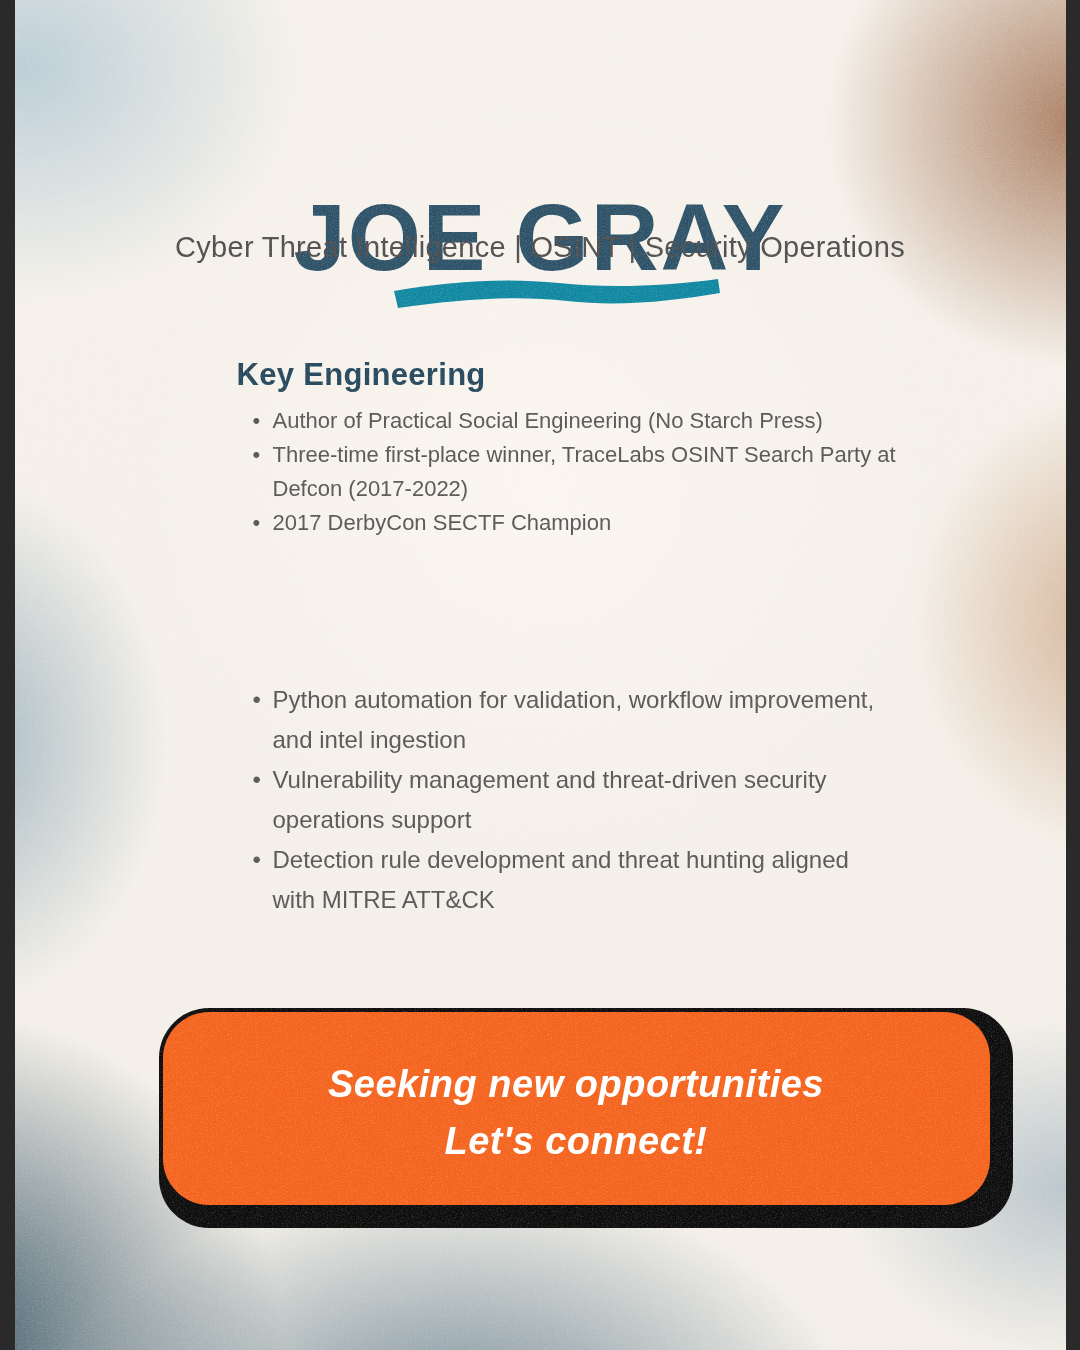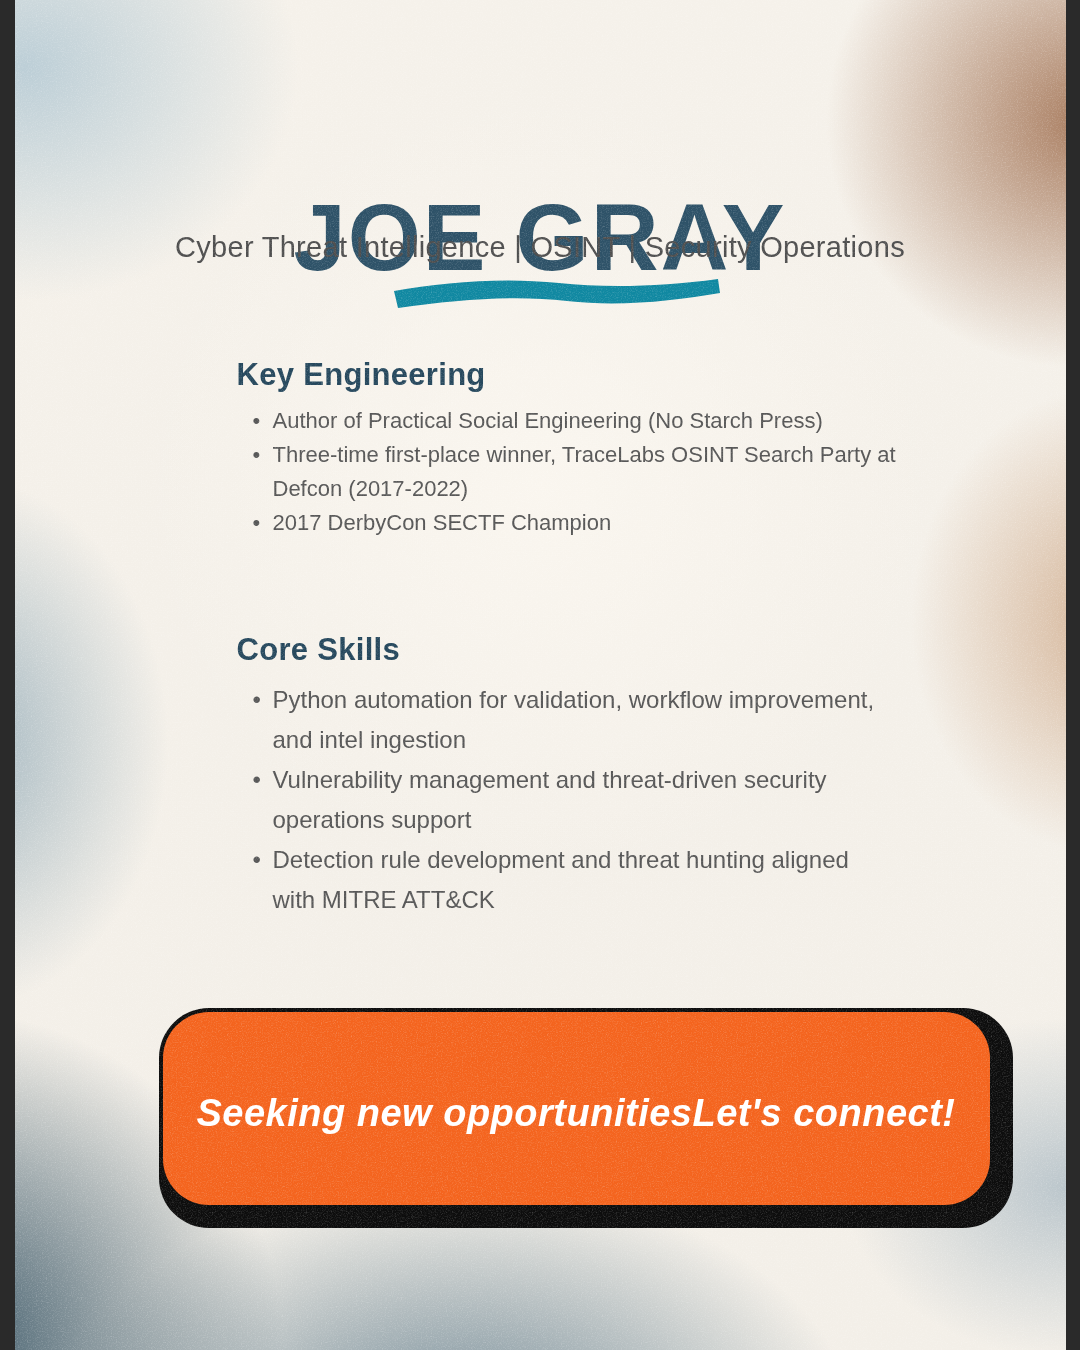--- a/index.html
+++ b/index.html
@@ -61,21 +61,21 @@
 
   .cta-wrap{position:absolute;left:148px;top:1012px;width:827px;height:193px;}
   .cta-shadow{
     position:absolute;left:-4px;top:-4px;
     width:854px;height:220px;
     background:#0d0d0d;border-radius:50px;
   }
   .cta{
     position:absolute;left:0;top:0;width:827px;height:193px;
     background:#f4641e;border:none;border-radius:46px;
-    display:flex;align-items:center;justify-content:center;
+    display:flex;flex-direction:column;align-items:center;justify-content:center;
     padding-top:10px;box-sizing:border-box;
     cursor:pointer;
     font-family:"Liberation Sans", sans-serif;
   }
   .cta-line{
     color:#ffffff;font-size:38px;font-weight:700;font-style:italic;
     line-height:57px;letter-spacing:.5px;text-align:center;
   }
 </style>
 </head>
@@ -93,21 +93,20 @@
 
   <h2 class="section-title" id="key-achievements-title">Key Engineering</h2>
 
   <ul class="bullets" id="achievements-list">
     <li>Author of Practical Social Engineering (No Starch Press)</li>
     <li>Three-time first-place winner, TraceLabs OSINT Search Party at
 Defcon (2017-2022)</li>
     <li>2017 DerbyCon SECTF Champion</li>
   </ul>
 
-  <h2 class="section-title" id="core-skills-title">Core Skills</h2>
 
   <ul class="bullets" id="skills-list">
     <li>Python automation for validation, workflow improvement,
 and intel ingestion</li>
     <li>Vulnerability management and threat-driven security
 operations support</li>
     <li>Detection rule development and threat hunting aligned
 with MITRE ATT&amp;CK</li>
   </ul>
 

